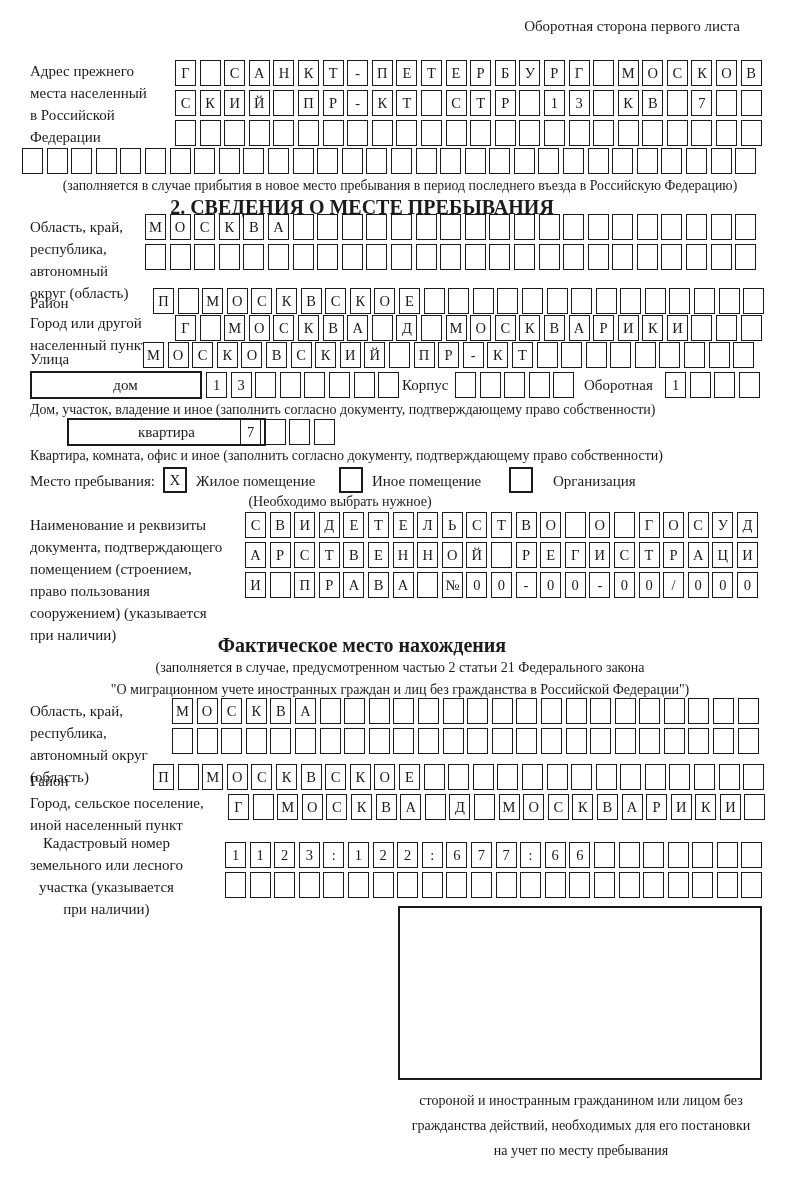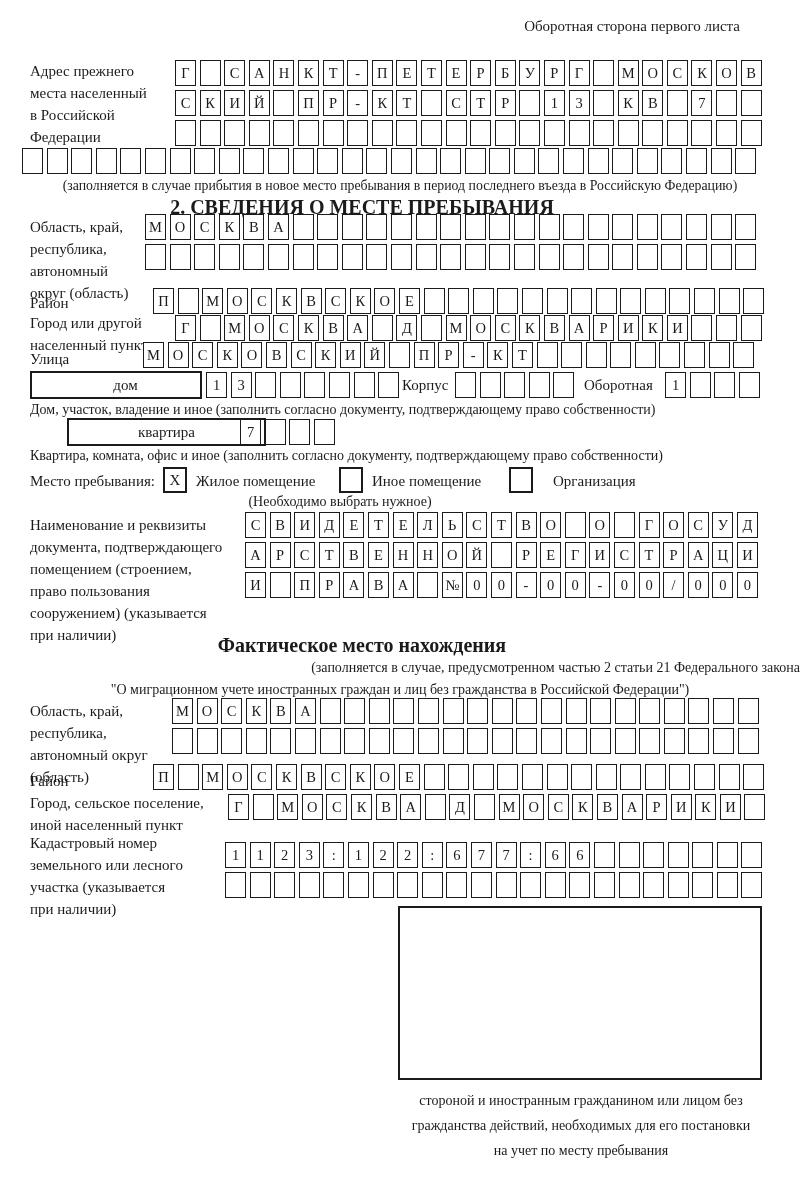--- a/index.html
+++ b/index.html
@@ -429,21 +429,21 @@
     <div class="cell">-</div>
     <div class="cell">0</div>
     <div class="cell">0</div>
     <div class="cell">/</div>
     <div class="cell">0</div>
     <div class="cell">0</div>
     <div class="cell">0</div>
   </div>
 
 <div class="hdr" style="top:634px;">Фактическое место нахождения</div>
-<div class="cap cap-c" style="top:660px;font-size:14px;text-align:right;">(заполняется в случае, предусмотренном частью 2 статьи 21 Федерального закона</div>
+<div class="cap cap-c" style="top:660px;font-size:14px;">(заполняется в случае, предусмотренном частью 2 статьи 21 Федерального закона</div>
 <div class="cap cap-c" style="top:682px;font-size:14px;">"О миграционном учете иностранных граждан и лиц без гражданства в Российской Федерации")</div>
 
 <div class="lbl" style="left:30px;top:700px;">
   <div>Область, край,</div>
   <div>республика,</div>
   <div>автономный округ</div>
   <div>(область)</div>
 </div>
 <div class="row" style="left:172px;top:698px;">
     <div class="cell">М</div>
@@ -549,21 +549,21 @@
     <div class="cell">К</div>
     <div class="cell">В</div>
     <div class="cell">А</div>
     <div class="cell">Р</div>
     <div class="cell">И</div>
     <div class="cell">К</div>
     <div class="cell">И</div>
     <div class="cell"></div>
   </div>
 
-<div class="lbl" style="left:30px;top:832px;">
+<div class="lbl" style="left:30px;top:832px;text-align:center;">
   <div>Кадастровый номер</div>
   <div>земельного или лесного</div>
   <div>участка (указывается</div>
   <div>при наличии)</div>
 </div>
 <div class="row" style="left:225px;top:842px;">
     <div class="cell">1</div>
     <div class="cell">1</div>
     <div class="cell">2</div>
     <div class="cell">3</div>

